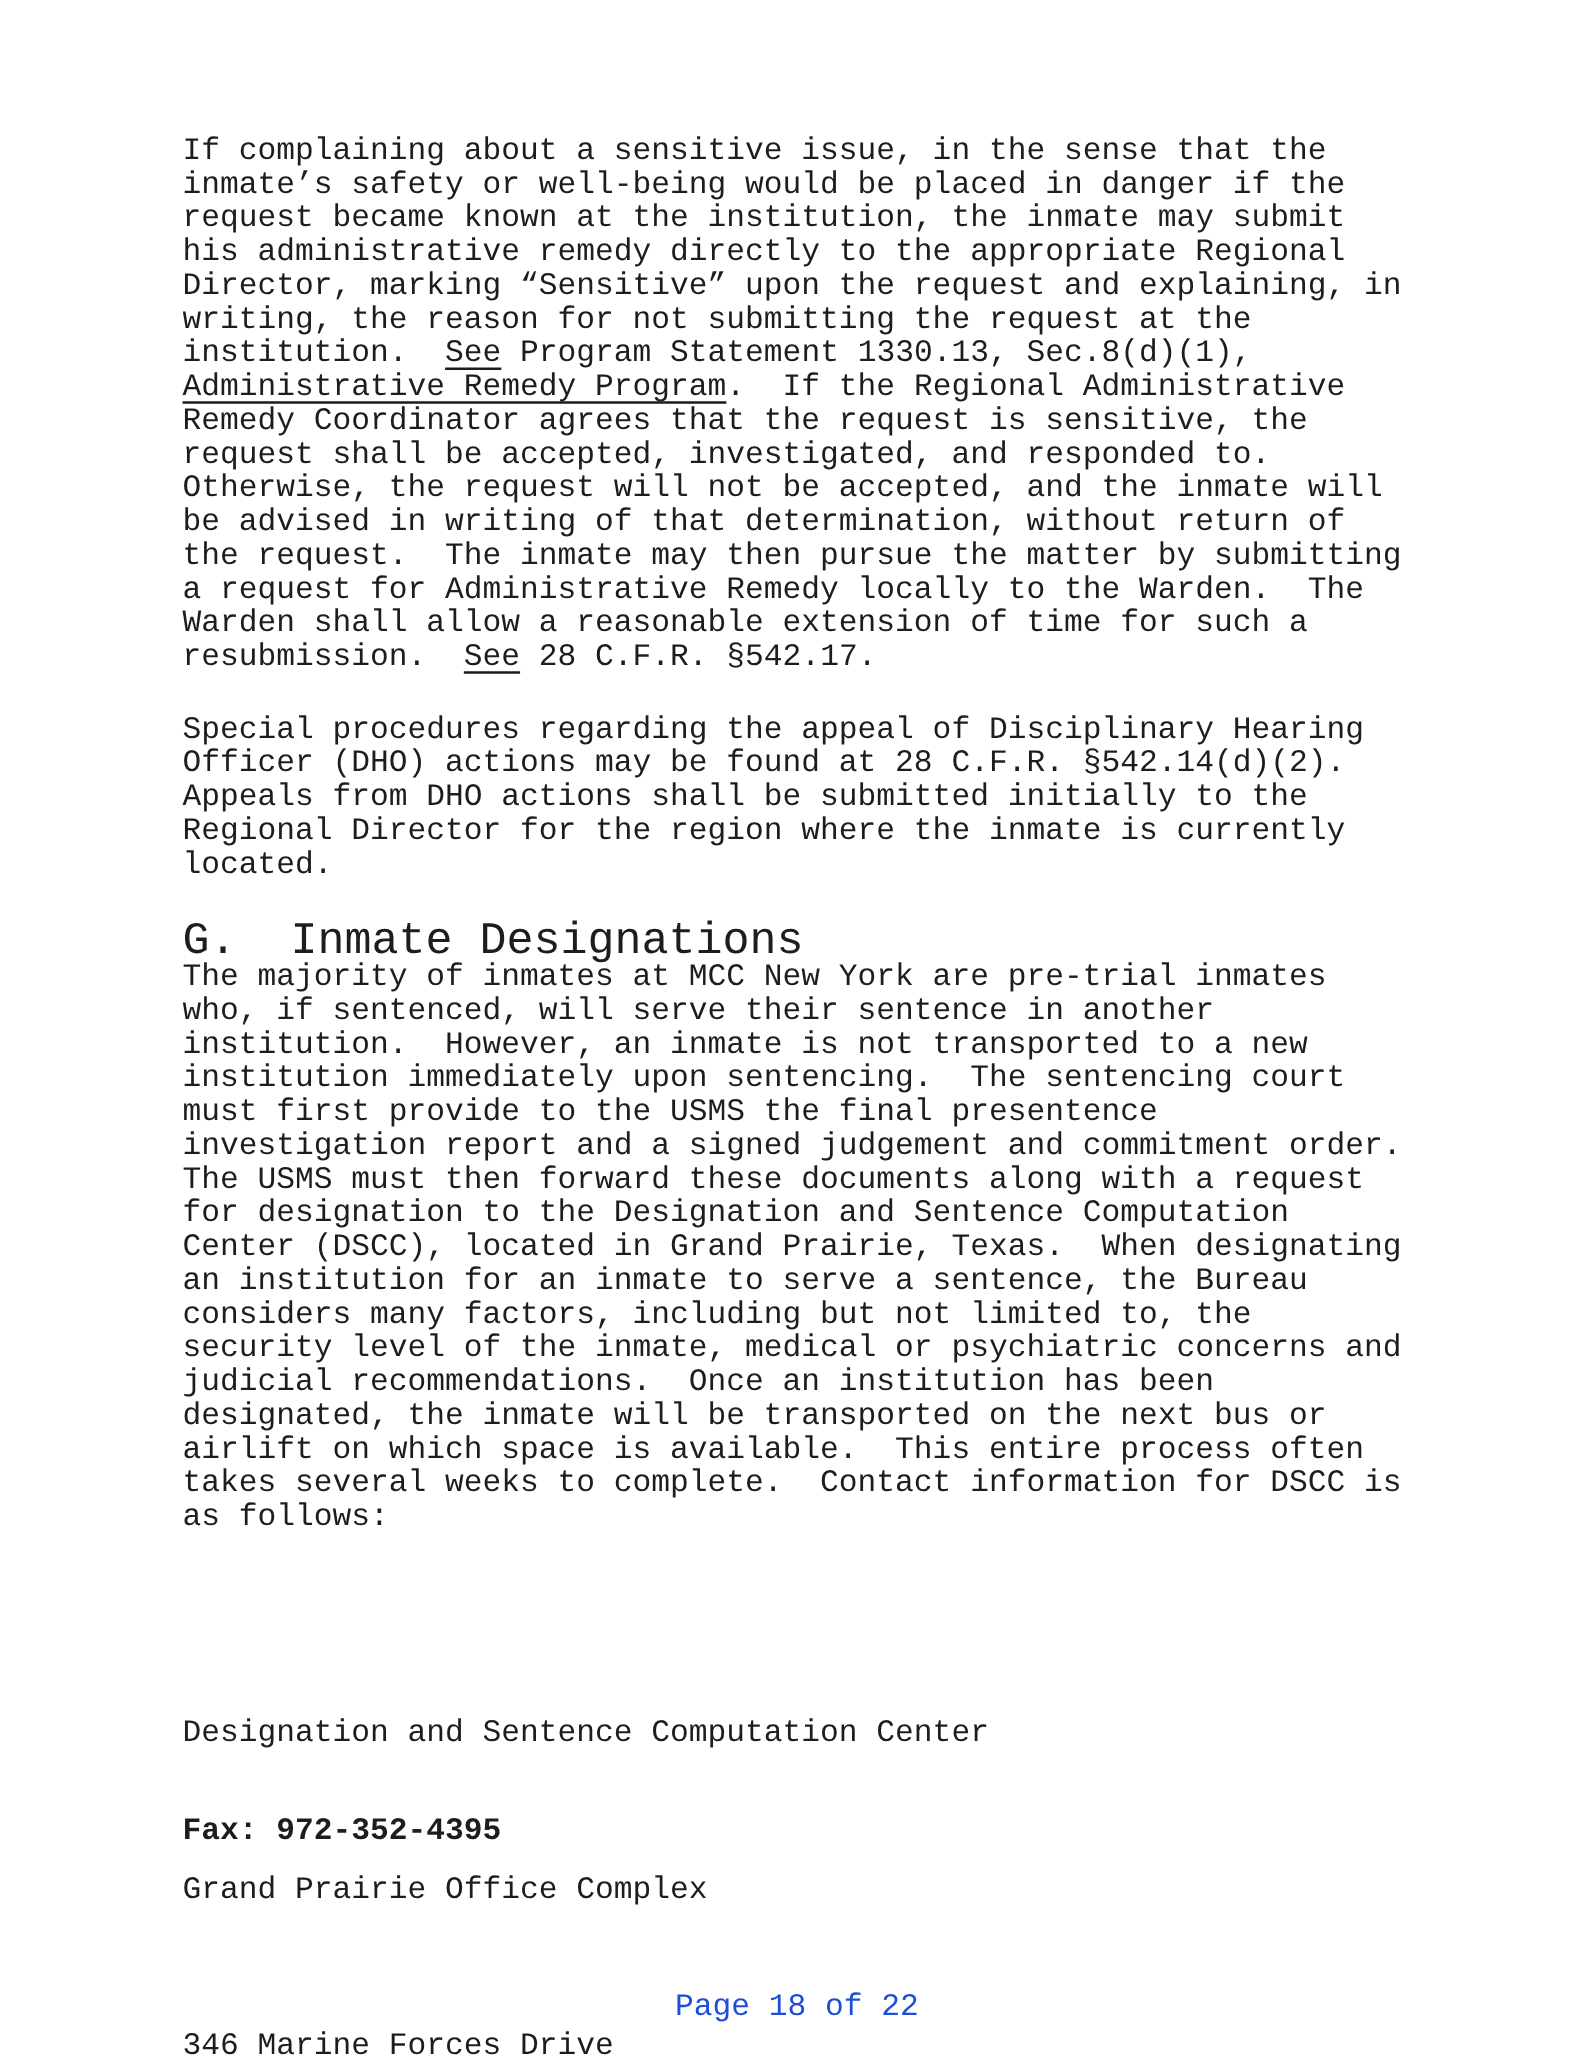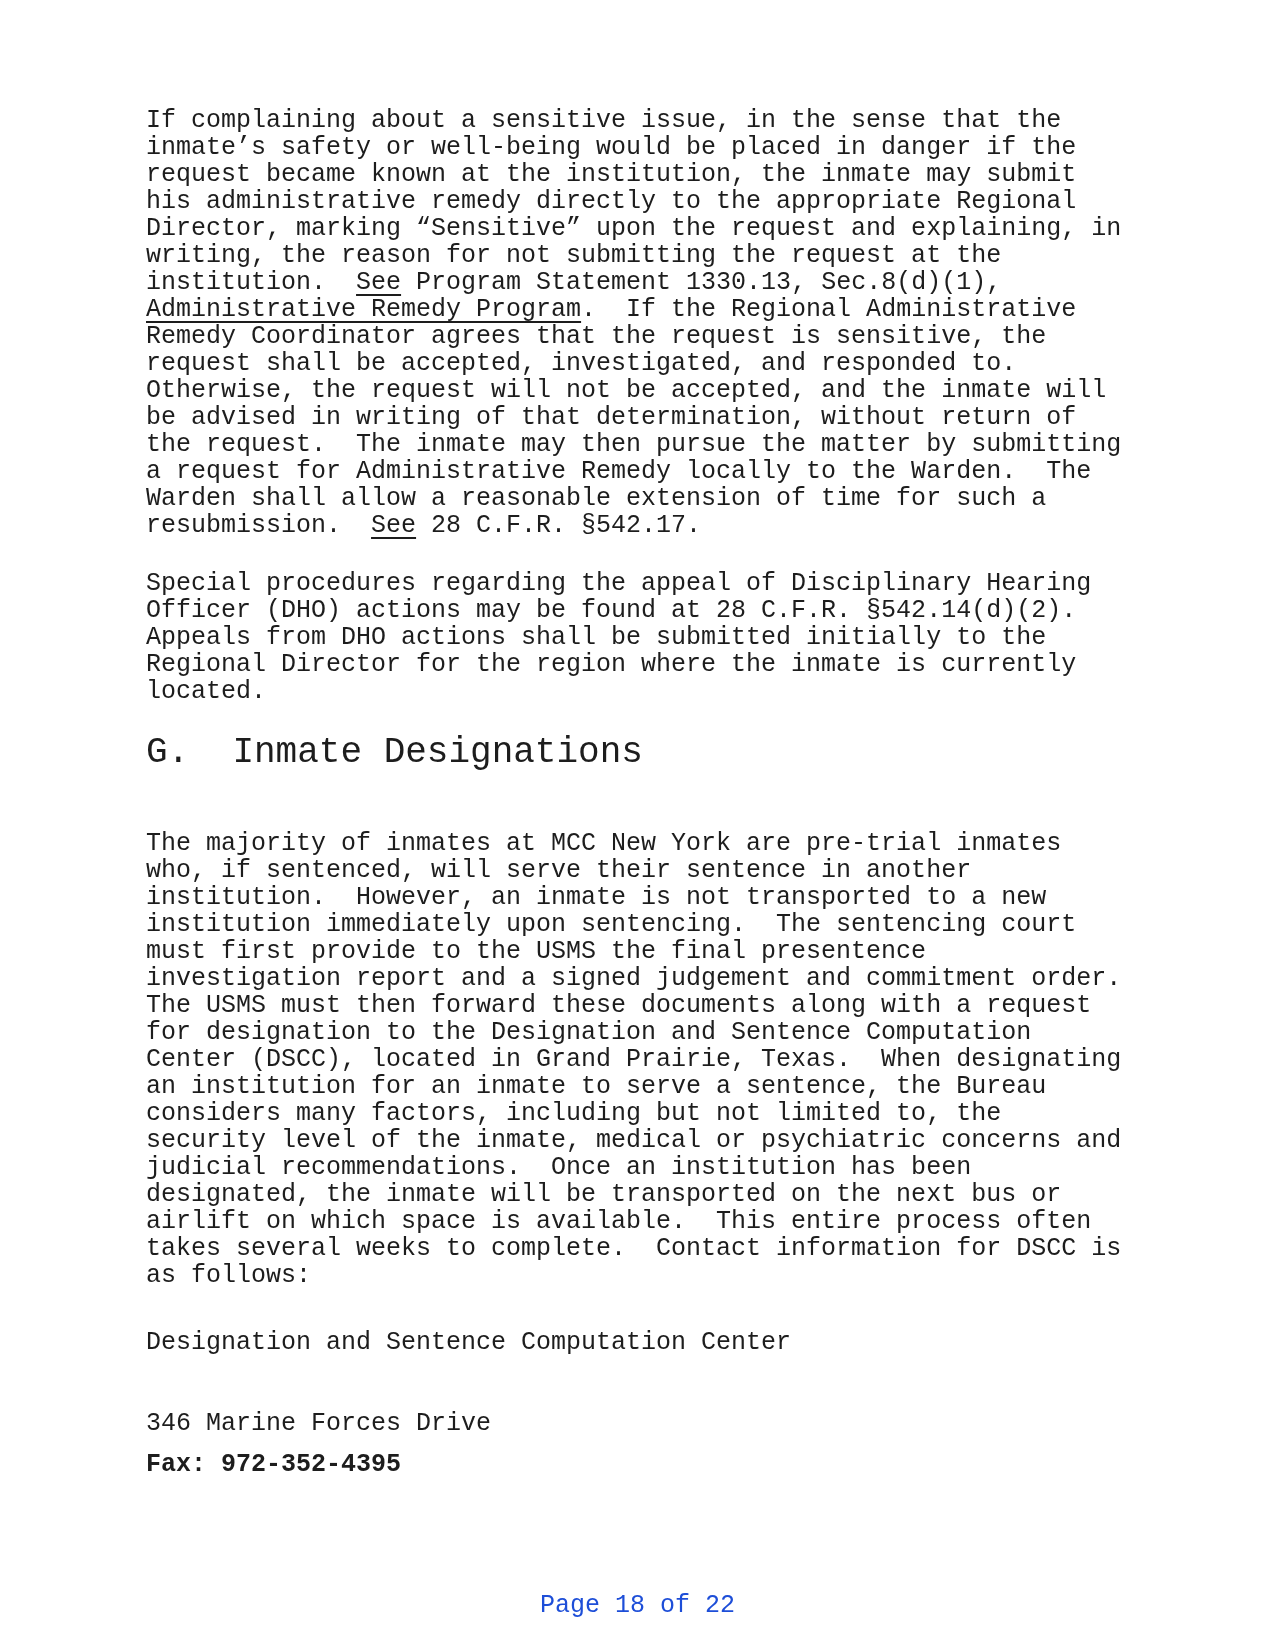--- a/index.html
+++ b/index.html
@@ -20,41 +20,41 @@
     position: absolute;
     left: 146px;
     font-size: 25px;
     line-height: 27px;
     white-space: pre;
     color: #1d1d1d;
   }
   .para-sensitive   { top: 107px; }
   .para-dho         { top: 570px; }
   .section-heading  { top: 729px; font-size: 36px; line-height: 48px; font-weight: normal; margin: 0; }
-  .para-designation { top: 830px; }
+  .para-designation { top: 768px; }
   .address-block    { top: 1275px; }
   .fax-line         { top: 1451px; }
   .footer {
     position: absolute;
     top: 1592px;
     left: 0;
     width: 1275px;
     text-align: center;
     font-size: 25px;
     line-height: 27px;
     color: #1d4ed8;
   }
   .u {
     text-decoration: underline;
     text-decoration-thickness: 2px;
     text-underline-offset: 5px;
   }
   .b { font-weight: bold; }
   .contact-value { padding-left: 15px; font-weight: bold; } 
-  .addr-line { white-space: pre; }
+  .addr-line { white-space: pre; margin-top: 44px; }
 </style>
 </head>
 <body>
 
 <div class="page">
 
   <div class="text-block para-sensitive"><span>If complaining about a sensitive issue, in the sense that the
 inmate’s safety or well-being would be placed in danger if the
 request became known at the institution, the inmate may submit
 his administrative remedy directly to the appropriate Regional
@@ -92,20 +92,21 @@
 considers many factors, including but not limited to, the
 security level of the inmate, medical or psychiatric concerns and
 judicial recommendations.  Once an institution has been
 designated, the inmate will be transported on the next bus or
 airlift on which space is available.  This entire process often
 takes several weeks to complete.  Contact information for DSCC is
 as follows:</div>
 
   <div class="text-block address-block">
     <div class="addr-line">Designation and Sentence Computation Center</div>
+    <div class="addr-line">Grand Prairie Office Complex</div>
     <div class="addr-line">346 Marine Forces Drive</div>
     
     
   </div>
 
   <div class="text-block fax-line"><span class="b">Fax:</span><span class="contact-value">972-352-4395</span></div>
 
   <div class="footer">Page 18 of 22</div>
 
 </div>

